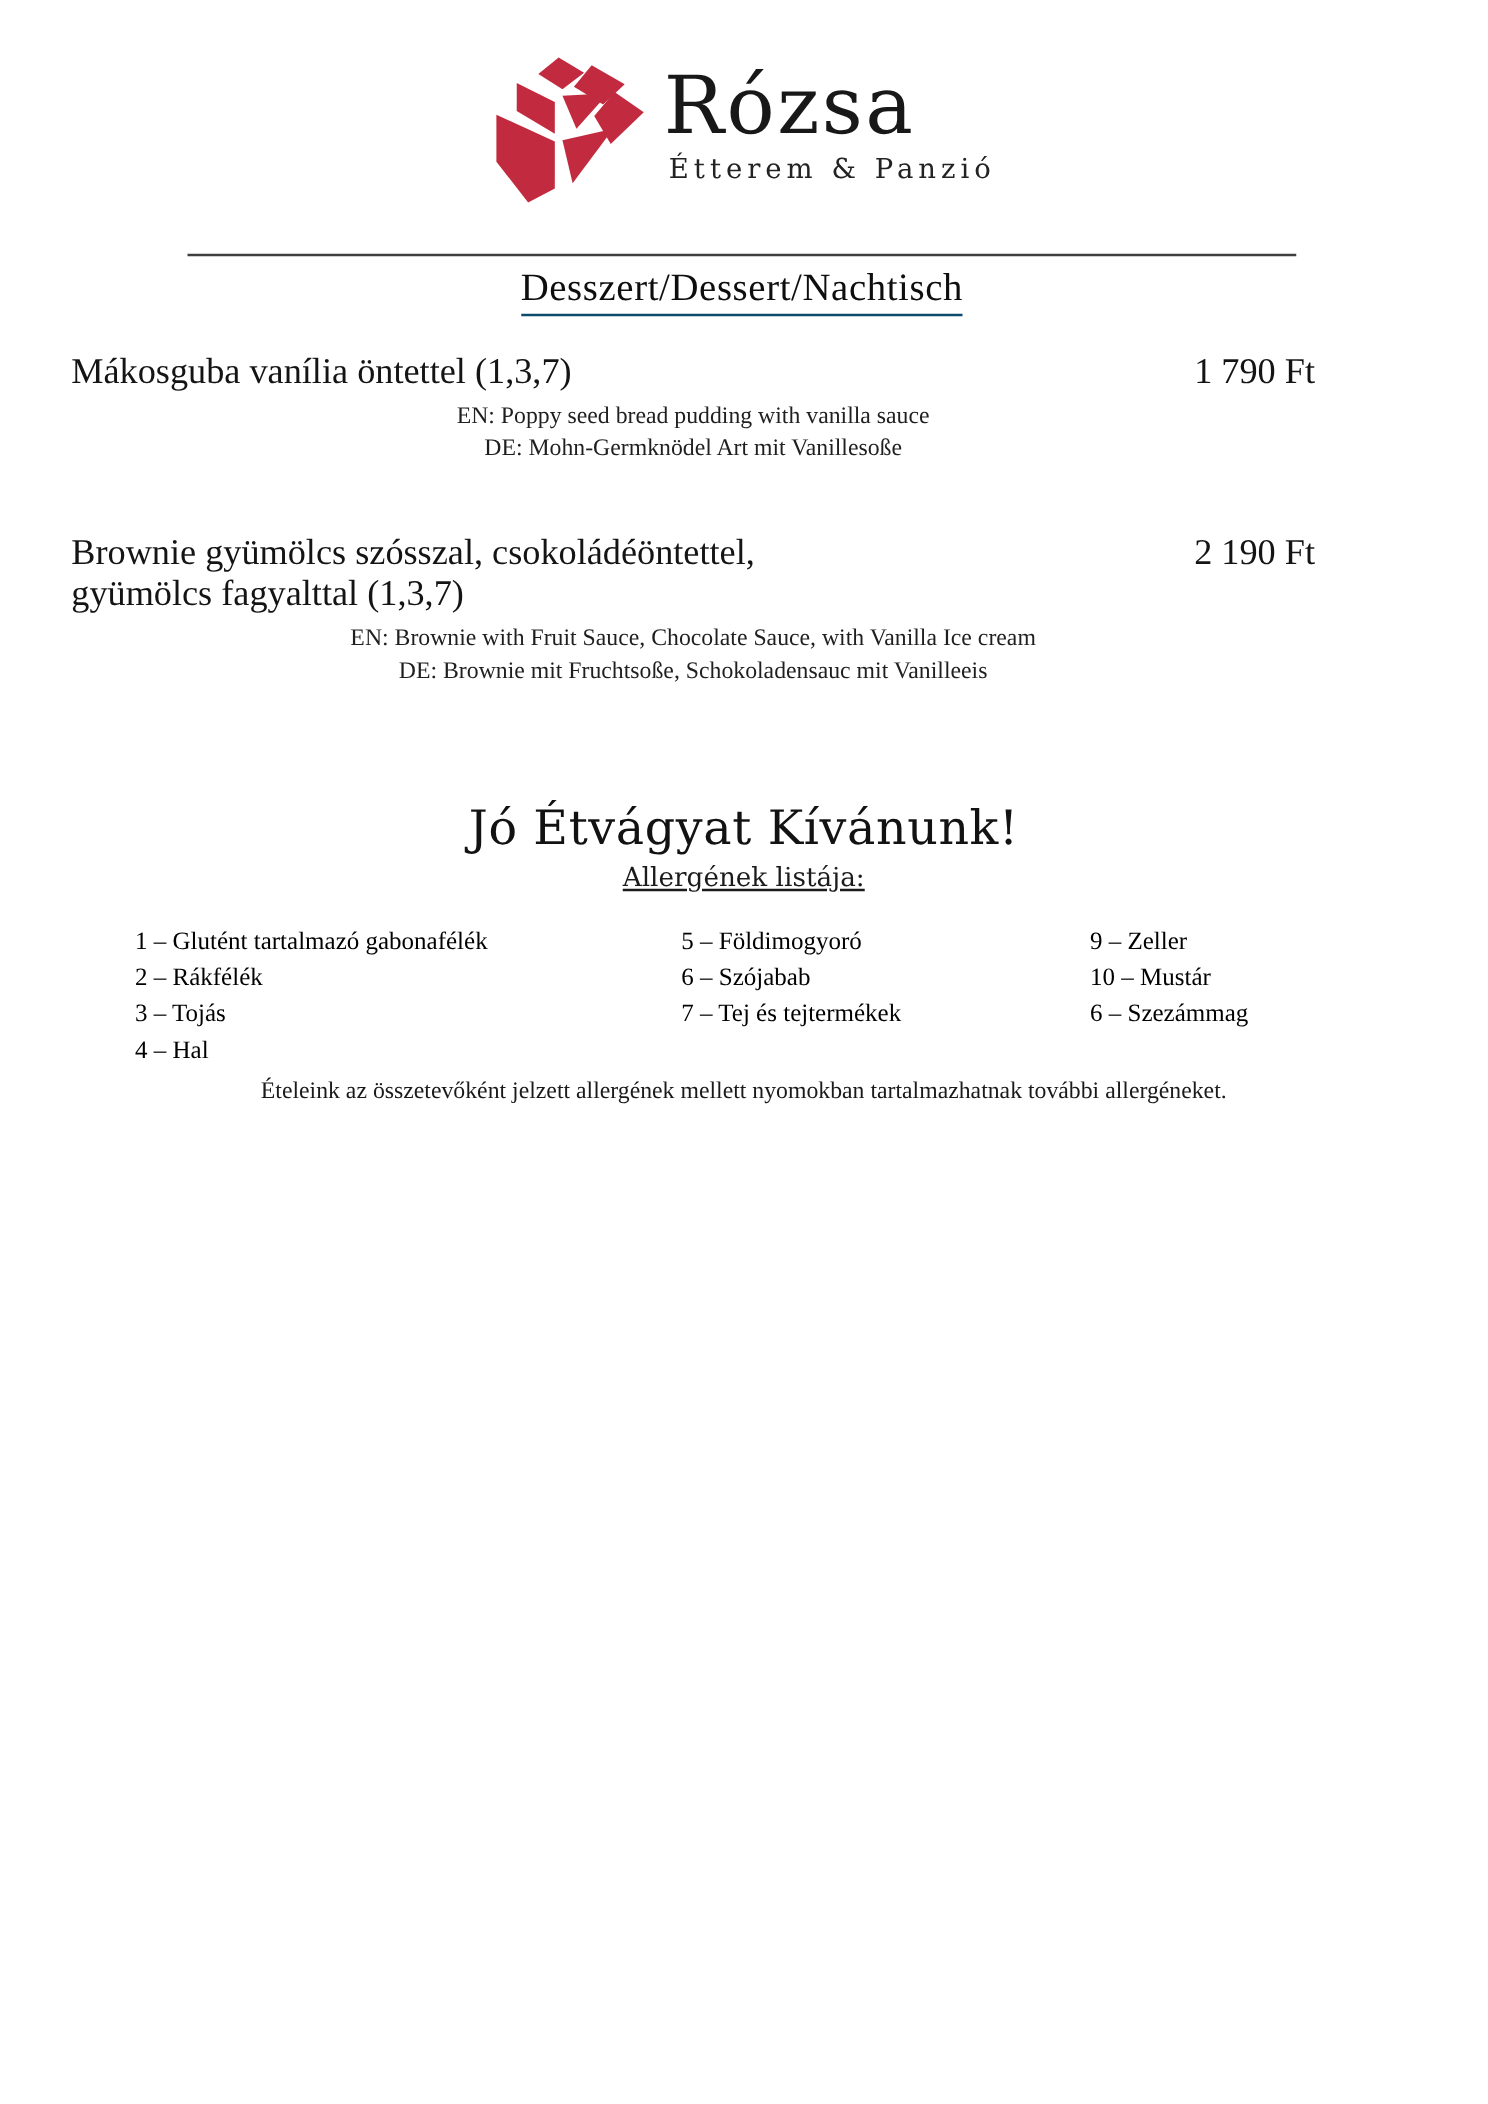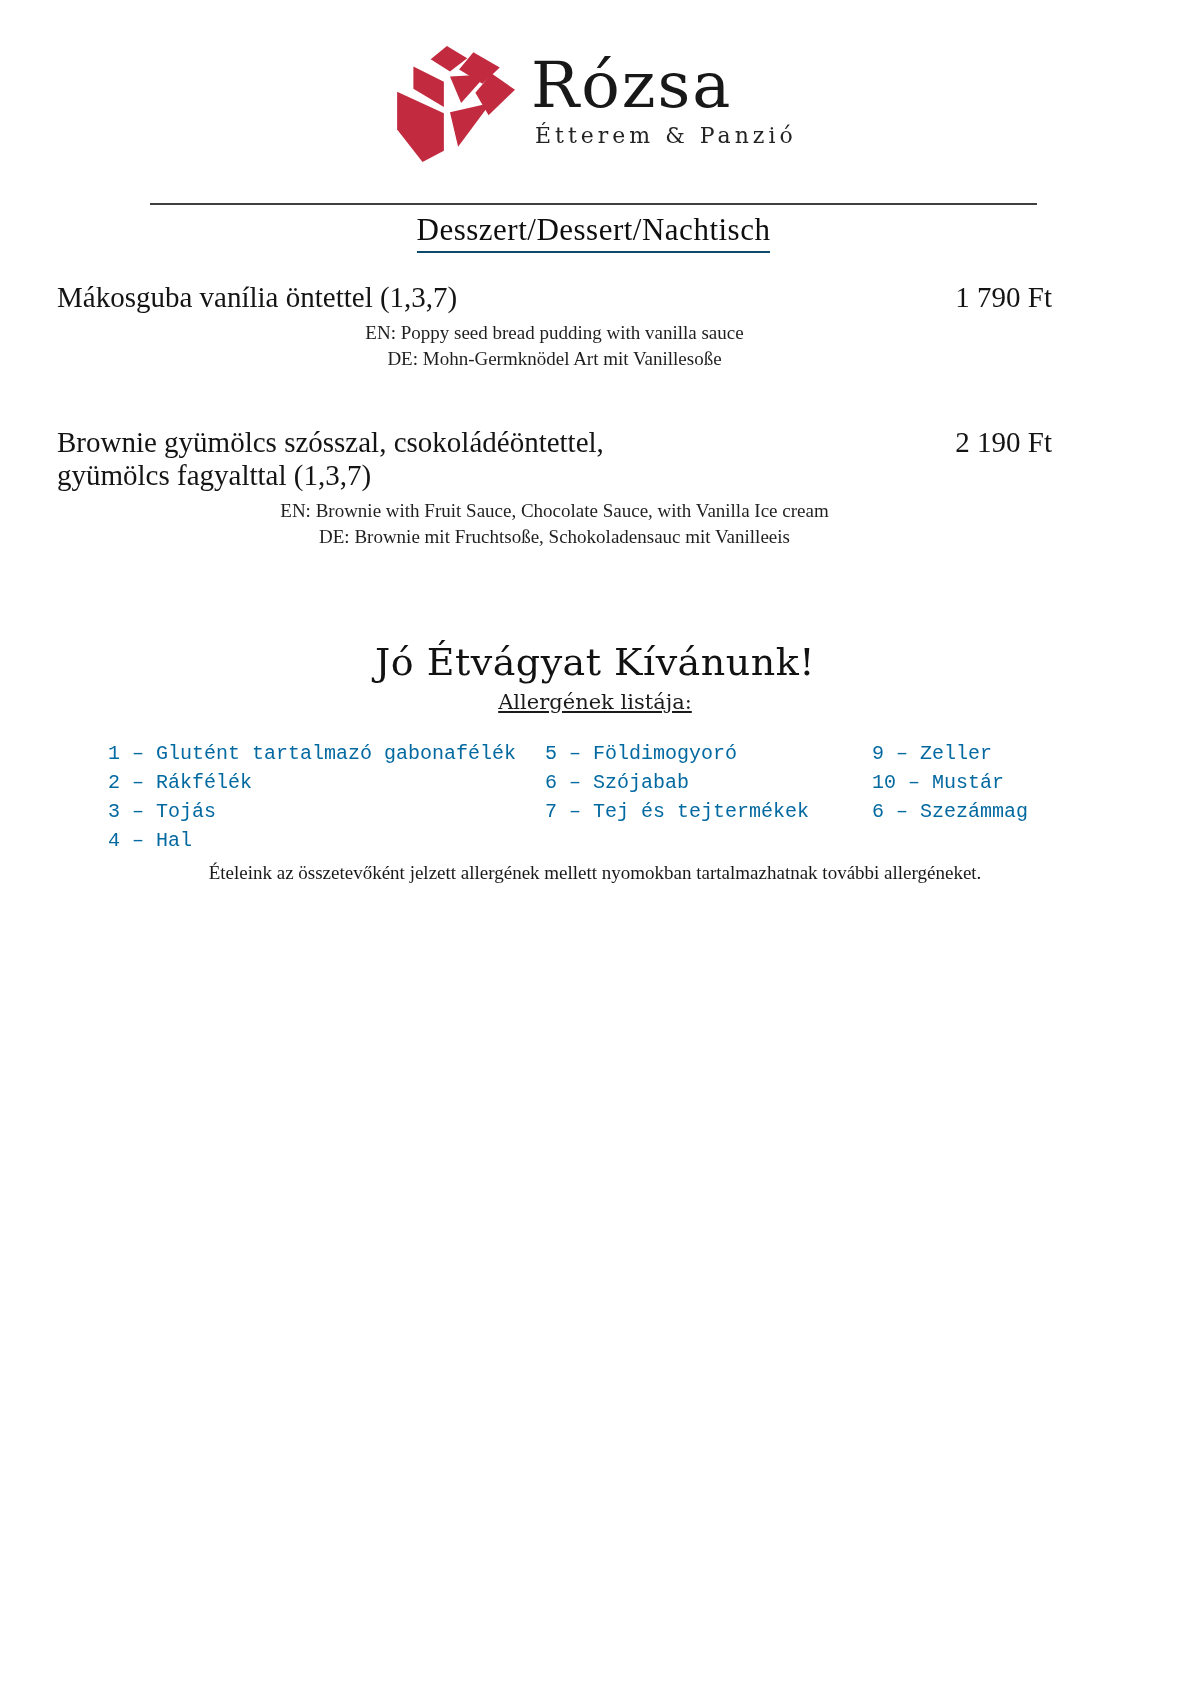--- a/index.html
+++ b/index.html
@@ -67,22 +67,22 @@
   }
   .farewell-sub {
     position: absolute; left: 0; top: 690px; width: 1190px;
     text-align: center;
     font-family: "DejaVu Serif", serif;
     font-size: 21px; color: #1b1b1b; text-decoration: underline;
   }
   .allergen-cols {
     position: absolute; left: 108px; top: 739px; width: 990px;
     display: flex;
-    font-family: Liberation Mono, monospace;
-    font-size: 20px; color: #0369a1;
+    font-family: Liberation Serif, serif;
+    font-size: 20px; color: #000000;
   }
   .allergen-col { line-height: 29px; }
   .allergen-col.c0 { width: 437px; }
   .allergen-col.c1 { width: 327px; }
   .allergen-col.c2 { flex: 1; }
 
   
   .footer-note {
     position: absolute; left: 85px; top: 858px; width: 1020px;
     text-align: center;

